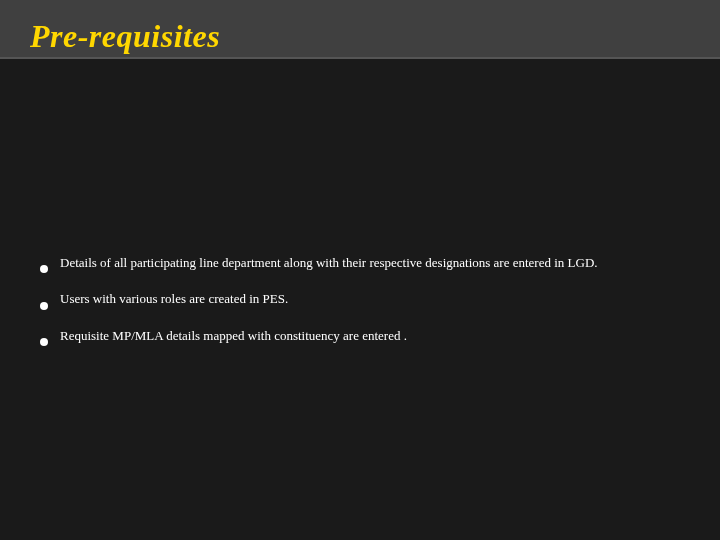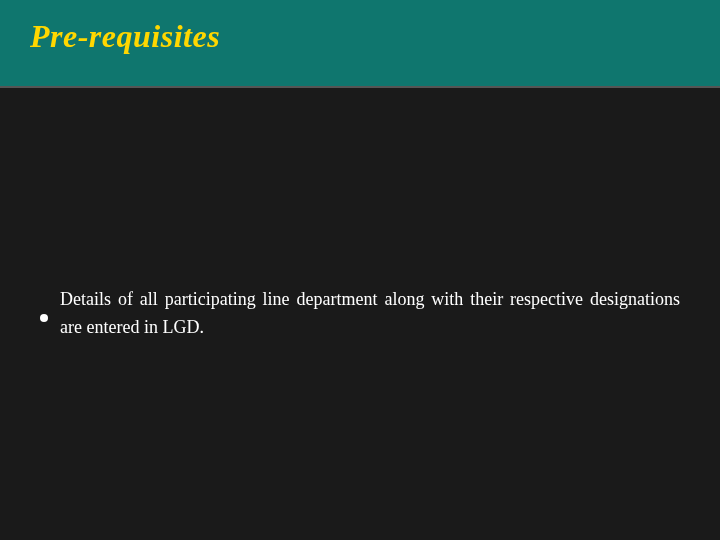--- a/index.html
+++ b/index.html
@@ -18,22 +18,22 @@
 
     .slide {
       width: 720px;
       height: 540px;
       background: #000000;
       display: flex;
       flex-direction: column;
     }
 
     .header {
-      background: #0f766e;
-      padding: 18px 30px 31px 30px;
+      background: #404040;
+      padding: 18px 30px 2px 30px;
       border-bottom: 2px solid #555555;
     }
 
     .header-title {
       color: #FFD700;
       font-size: 32px;
       font-weight: bold;
       font-style: italic;
       letter-spacing: 0.5px;
     }
@@ -49,24 +49,24 @@
 
     .bullet-list {
       list-style: none;
       display: flex;
       flex-direction: column;
       gap: 16px;
     }
 
     .bullet-item {
       display: flex;
-      align-items: center;
+      align-items: flex-end;
       gap: 12px;
       color: #ffffff;
-      font-size: 18px;
+      font-size: 13px;
       line-height: 1.55;
     }
 
     .bullet-dot {
       flex-shrink: 0;
       width: 8px;
       height: 8px;
       background: #ffffff;
       border-radius: 50%;
       margin-top: 8px;
@@ -84,15 +84,23 @@
   <div class="header">
     <span class="header-title">Pre-requisites</span>
   </div>
 
   <div class="content">
     <ul class="bullet-list">
     <li class="bullet-item">
           <div class="bullet-dot"></div>
           <span class="bullet-text">Details of all participating line department along with their respective designations are entered in LGD.</span>
         </li>
+        <li class="bullet-item">
+          <div class="bullet-dot"></div>
+          <span class="bullet-text">Users with various roles are created in PES.</span>
+        </li>
+        <li class="bullet-item">
+          <div class="bullet-dot"></div>
+          <span class="bullet-text">Requisite MP/MLA details mapped with constituency are entered .</span>
+        </li>
       </ul>
   </div>
 </div>
 
 </body></html>

